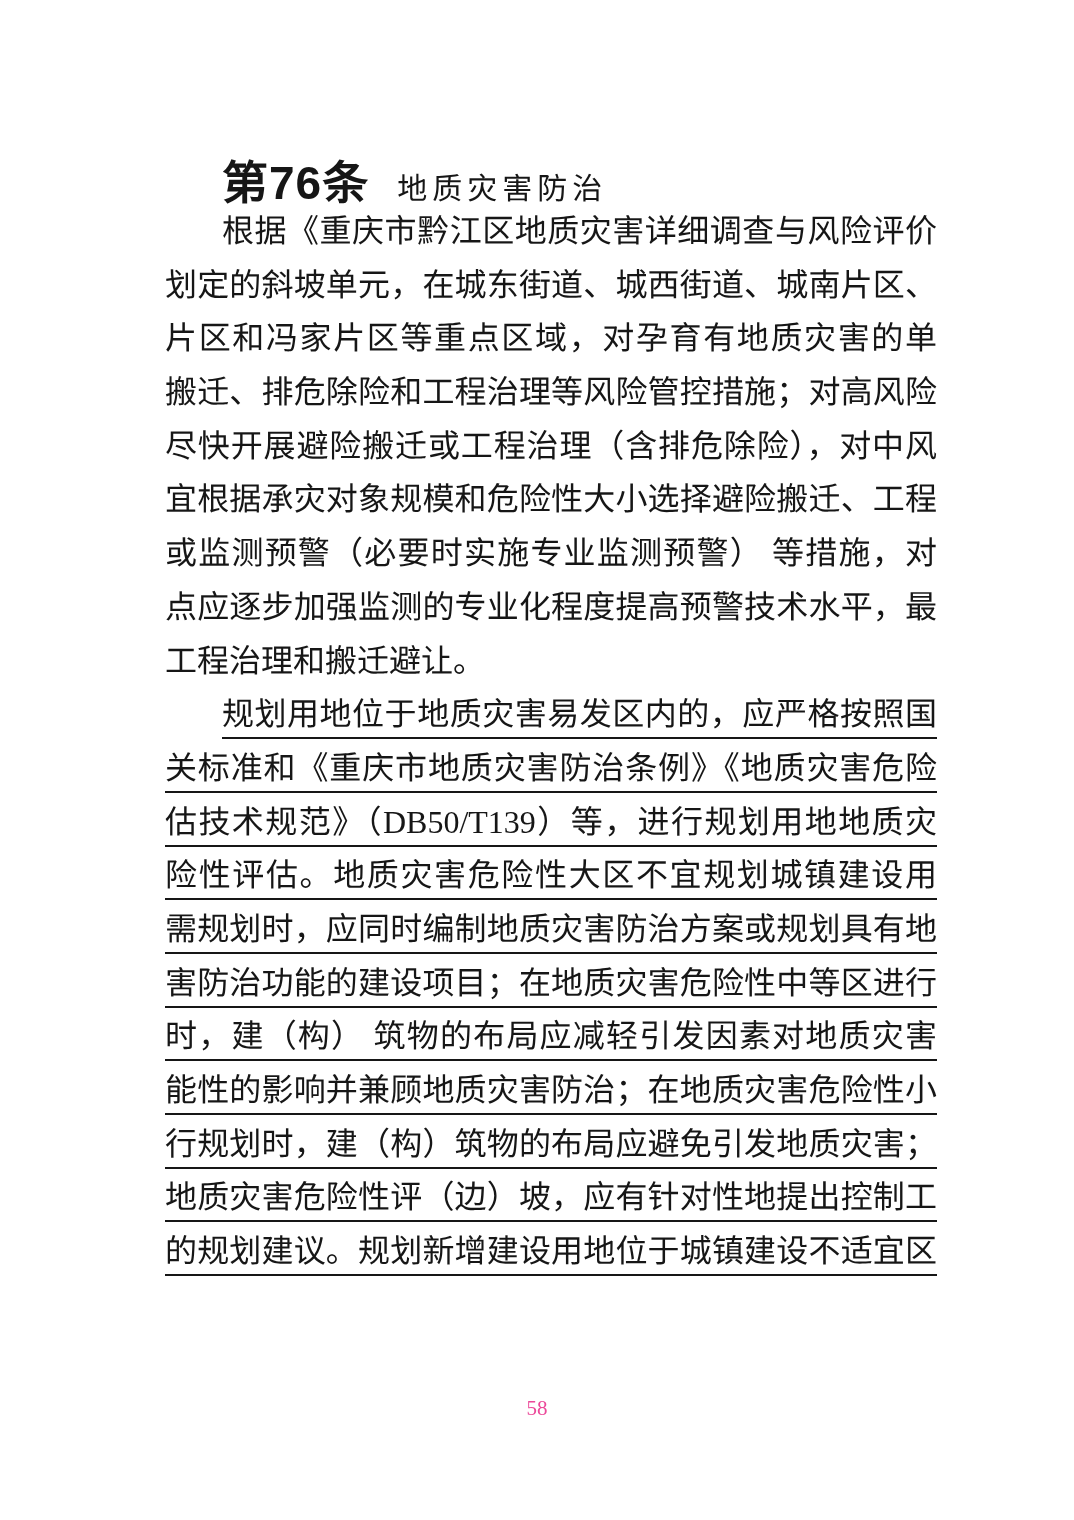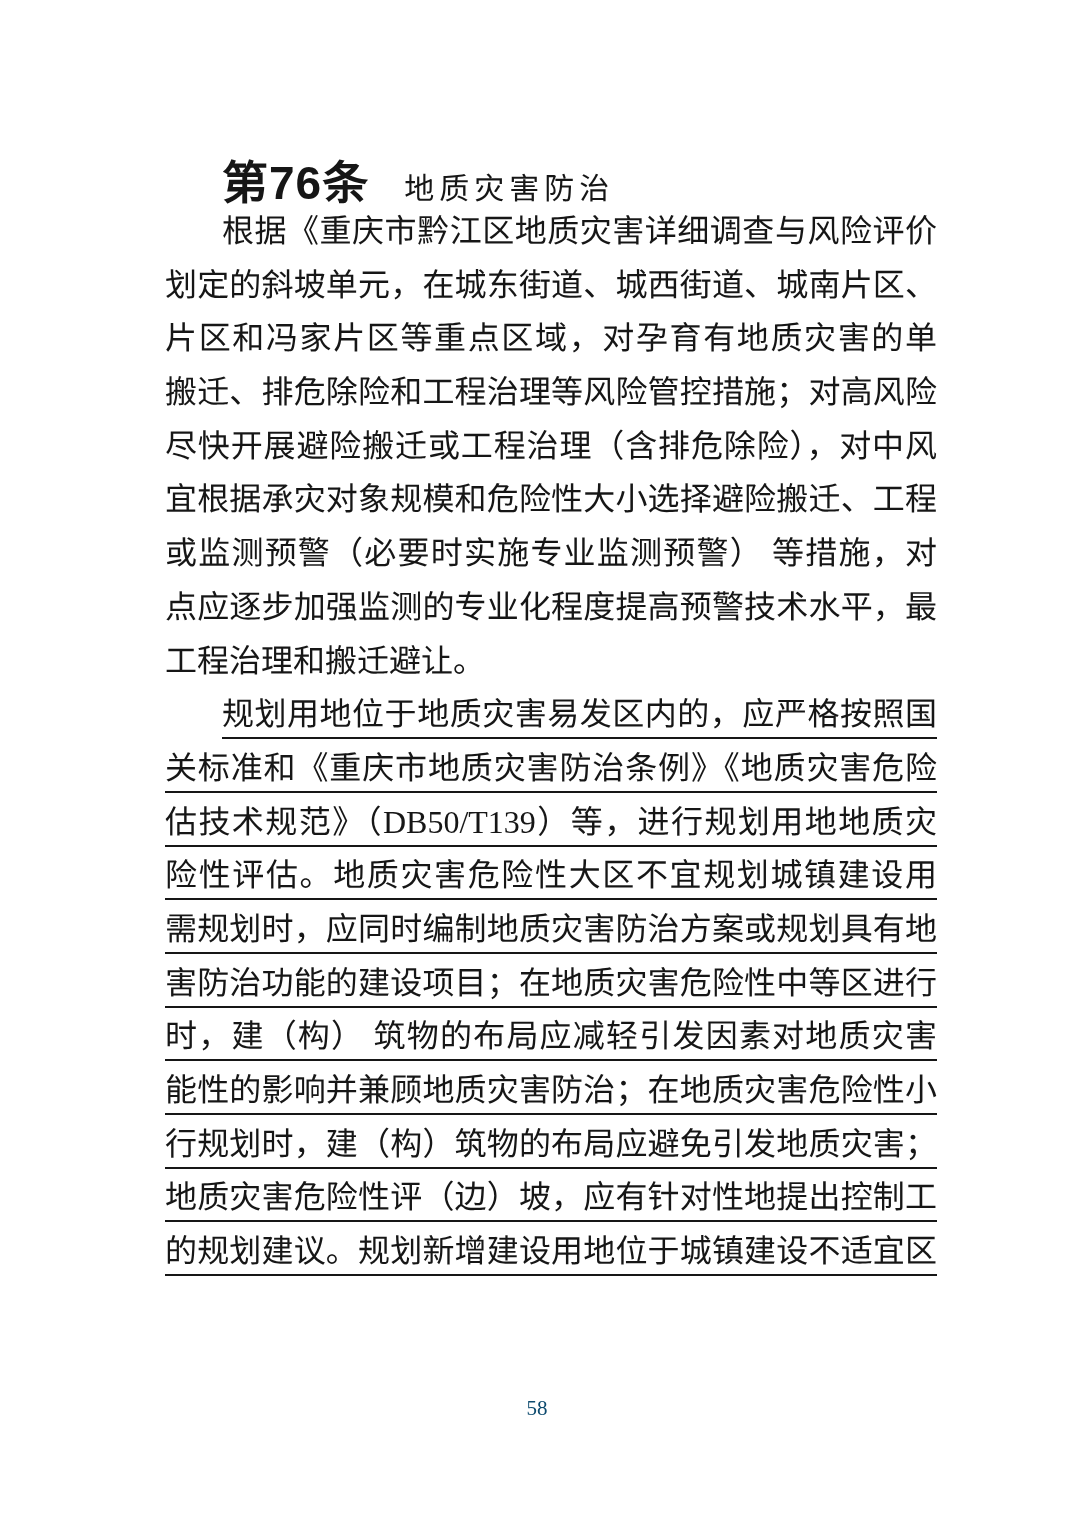--- a/index.html
+++ b/index.html
@@ -30,21 +30,21 @@
   .article-no {
     font-family: "Liberation Sans", "DejaVu Sans", sans-serif;
     font-weight: 700;
     font-size: 46px;
     letter-spacing: 1px;
   }
   .article-title {
     font-family: "Liberation Serif", "DejaVu Serif", serif;
     font-size: 30px;
     letter-spacing: 5px;
-    margin-left: 35px;
+    margin-left: 28px;
   }
   .para { margin: 0; }
   .line {
     font-size: 32px;
     line-height: 53.7px;
     height: 53.7px;
     text-align: justify;
     text-align-last: justify;
     white-space: normal;
     overflow: hidden;
@@ -58,21 +58,21 @@
     text-decoration-color: #161616;
   }
   .page-number {
     position: absolute;
     left: 0;
     top: 1396px;
     width: 1074px;
     text-align: center;
     font-size: 21px;
     font-family: "Liberation Serif", "DejaVu Serif", serif;
-    color: #0c4a6e;
+    color: #ec4899;
   }
 </style>
 </head>
 <body>
 
 <div class="page">
   <div class="content">
 
     <div class="heading">
       <span class="article-no">第76条</span><span class="article-title">地质灾害防治</span>

